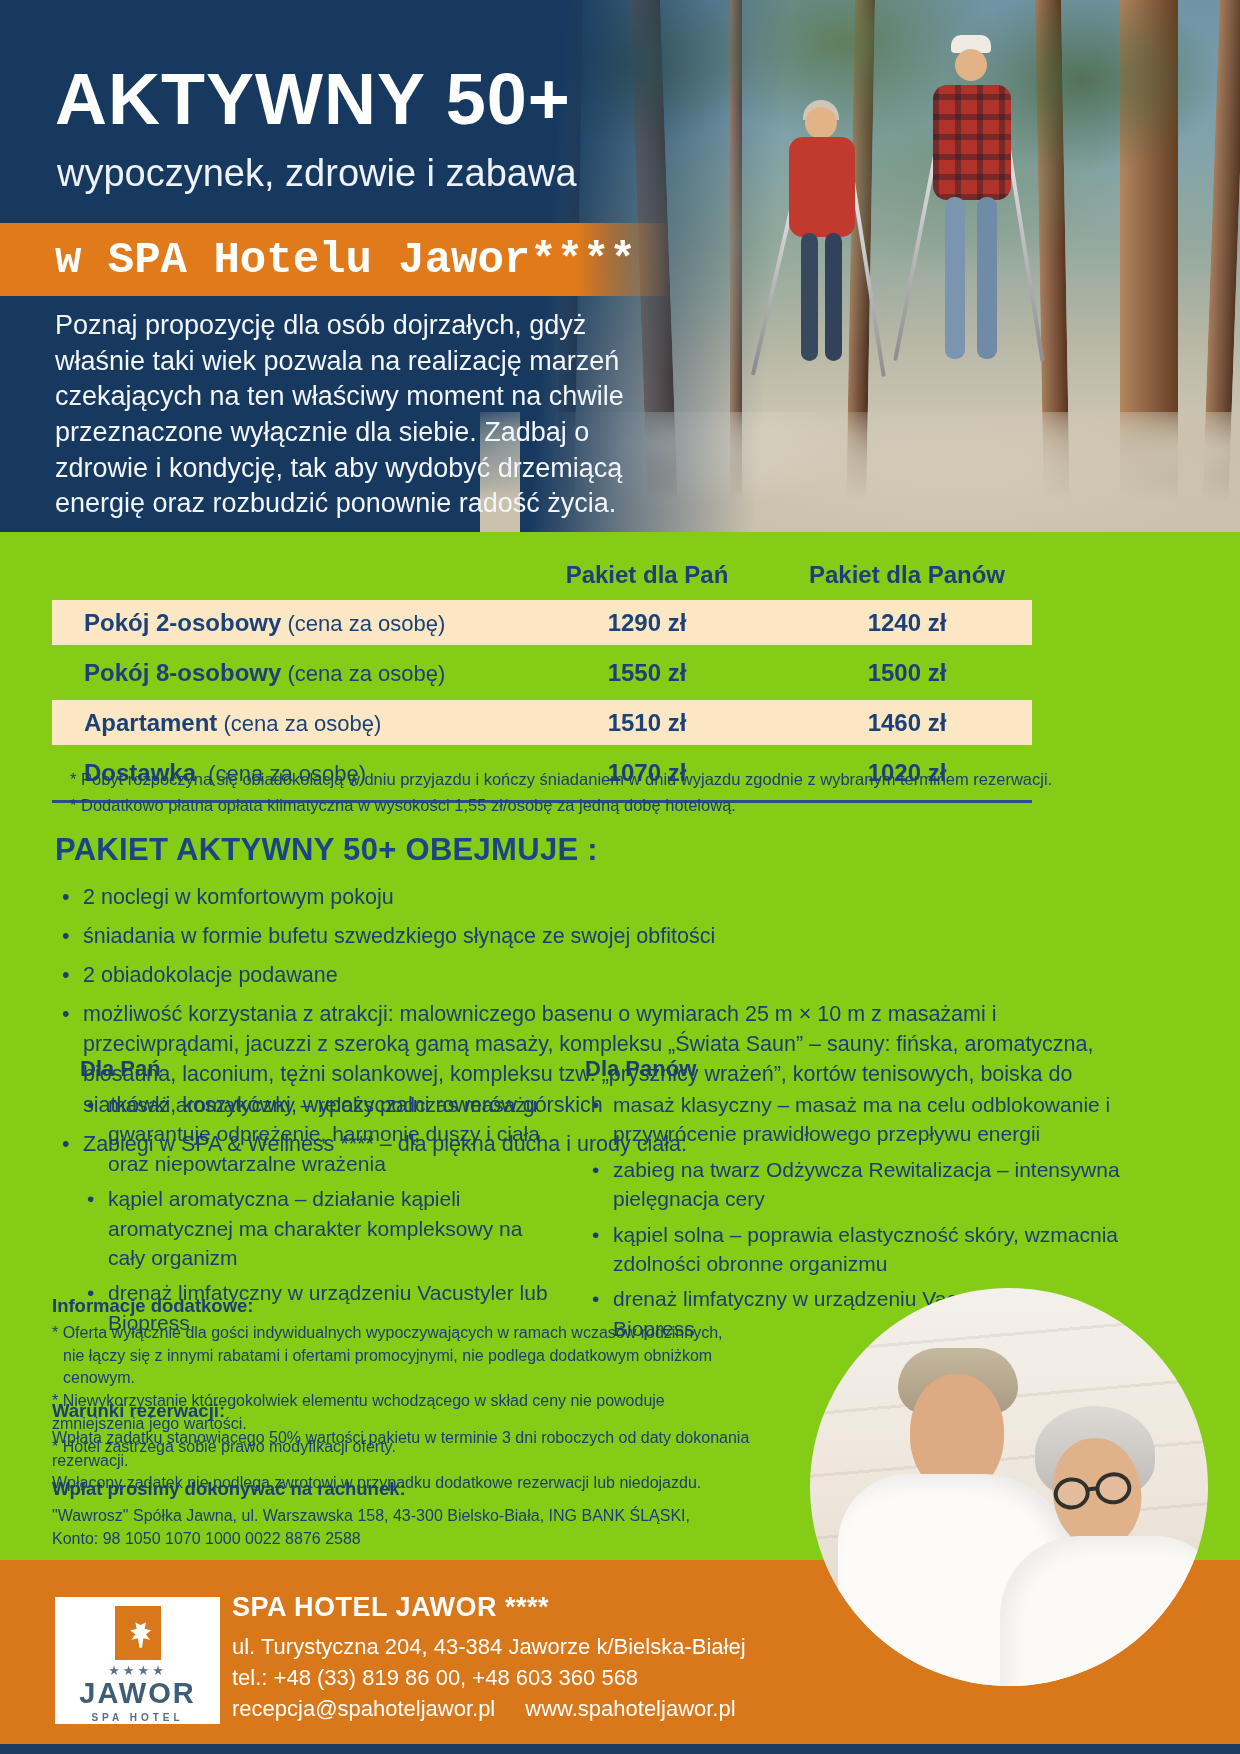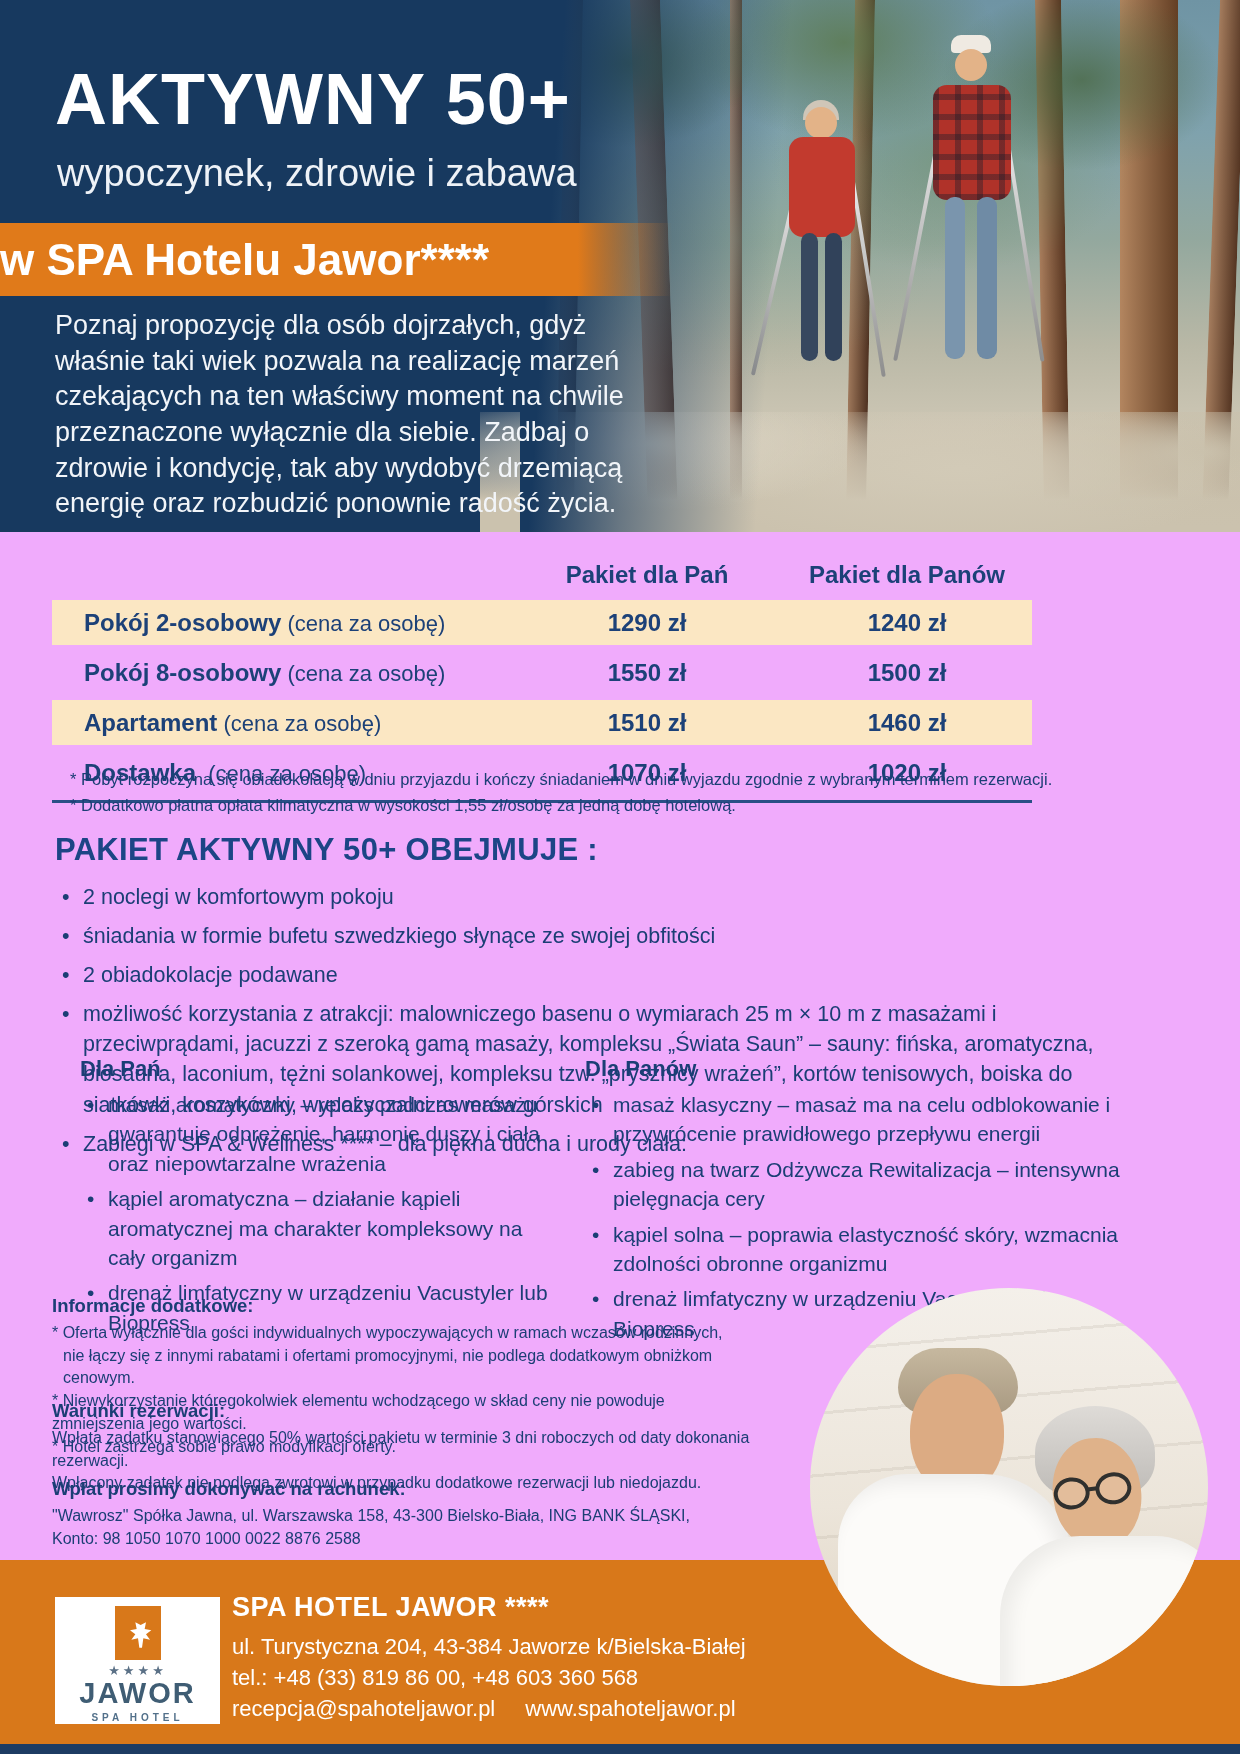--- a/index.html
+++ b/index.html
@@ -1,18 +1,18 @@
 <!DOCTYPE html>
 <html lang="pl"><head>
 <meta charset="utf-8">
 <style>
   html,body { margin:0; padding:0; background:#ffffff; }
   .page {
     position:relative; width:1240px; height:1754px; margin:0 auto;
-    background:#f0abfc; overflow:hidden;
+    background:#84cc16; overflow:hidden;
     font-family:"Liberation Sans","DejaVu Sans",sans-serif;
     color:#1b3e75;
   }
   
   .hero { position:absolute; left:0; top:0; width:1240px; height:532px; background:#17395f; overflow:hidden; }
   .hero-photo { position:absolute; top:0; right:0; width:720px; height:100%; }
   .ph-base { position:absolute; inset:0;
     background:linear-gradient(180deg,#6f94a4 0%,#7fa2ad 25%,#93a89e 45%,#b9b8a6 65%,#cfc8b6 82%,#d6cfbd 100%); }
   .ph-foliage { position:absolute; inset:0; background:
     radial-gradient(180px 120px at 15% 12%, rgba(74,104,66,.85), transparent 70%),
@@ -57,21 +57,21 @@
   .hk-w .l2{left:50px;top:128px;width:17px;height:128px;background:#31425a;}
   .hk-m .l1{left:30px;top:162px;width:20px;height:162px;background:#7a95ad;}
   .hk-m .l2{left:62px;top:162px;width:20px;height:162px;background:#6f8ba5;}
   .ph-fade { position:absolute; inset:0;
     background:linear-gradient(94deg,#17395f 6%, rgba(23,57,95,.55) 18%, rgba(23,57,95,0) 36%); }
   .hero-title { position:absolute; left:55px; top:58px; margin:0; font-size:72px; font-weight:bold;
     letter-spacing:1px; color:#ffffff; z-index:4; }
   .hero-subtitle { position:absolute; left:57px; top:152px; font-size:38px; font-weight:normal; color:#eef2f7; z-index:4; }
   .hero-band { position:absolute; left:0; top:223px; width:672px; height:73px; z-index:4;
     background:linear-gradient(90deg,#e07a1a 0%, #e07a1a 86%, rgba(224,122,26,0) 100%);
-    display:flex; align-items:center; box-sizing:border-box; }
+    display:flex; align-items:center; padding-left:55px; box-sizing:border-box;font-family:Liberation Mono, monospace; }
   .hero-band span { font-size:44px; font-weight:bold; color:#ffffff; }
   .hero-intro { position:absolute; left:55px; top:308px; width:592px; margin:0; z-index:4;
     font-size:27px; line-height:1.32; color:#f2f5f9; }
   
   .pricing { position:absolute; left:52px; top:556px; width:980px; }
   .pr-head, .pr-row { display:grid; grid-template-columns:460px 270px 250px; align-items:center; }
   .pr-head { height:38px; margin-bottom:6px; }
   .pr-head .hcell { text-align:center; font-size:24px; font-weight:bold; color:#1c4178; }
   .pr-row { height:45px; margin-bottom:5px; }
   .pr-row.striped { background:#fbe7c3; }

